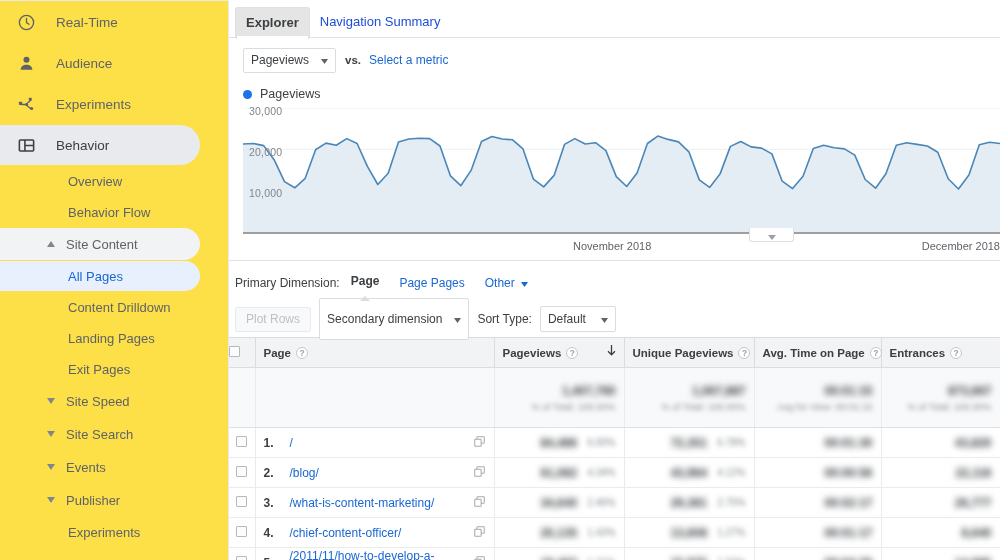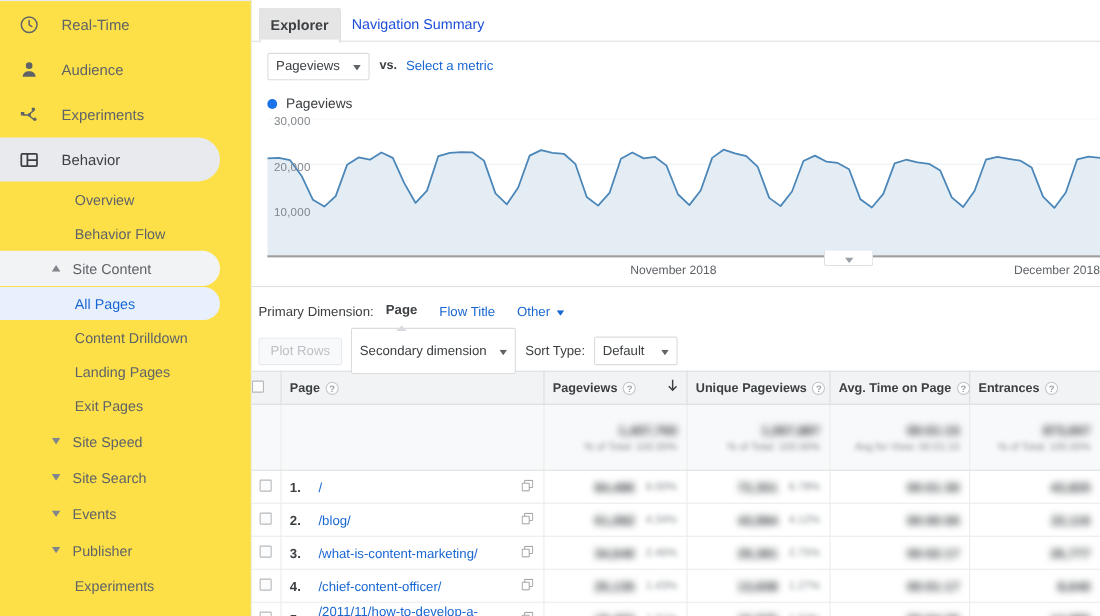--- a/index.html
+++ b/index.html
@@ -365,21 +365,21 @@
         <svg width="8" height="5" viewBox="0 0 8 5">
             <path d="M0 0h8L4 5z" fill="#9aa0a6"></path>
           </svg>
       </span>
     </div>
     <div class="divider-rule"></div>
 
     <div class="dim-row">
       <span class="dim-label">Primary Dimension:</span>
       <span class="dim-active">Page</span>
-      <span class="dim-link">Flow Title</span>
+      <span class="dim-link">Page Pages</span>
       <span class="dim-link">
         <span>Other</span>
         <span>
           <svg width="7" height="5" viewBox="0 0 7 5" style="margin-left:3px">
               <path d="M0 0h7L3.5 5z" fill="#1967d2"></path>
             </svg>
         </span>
       </span>
     </div>
 

